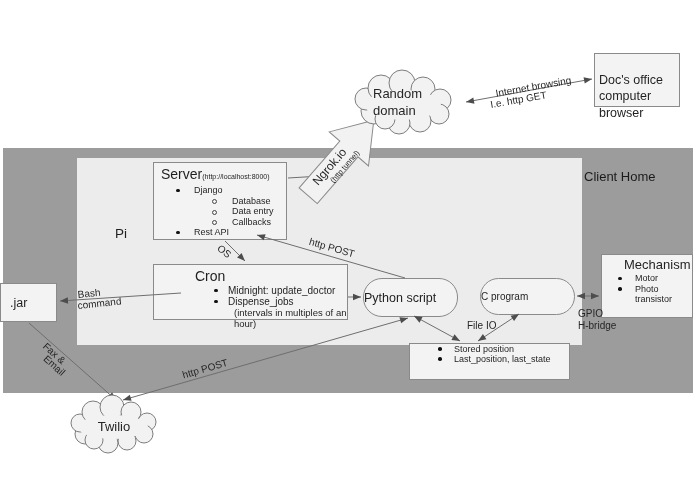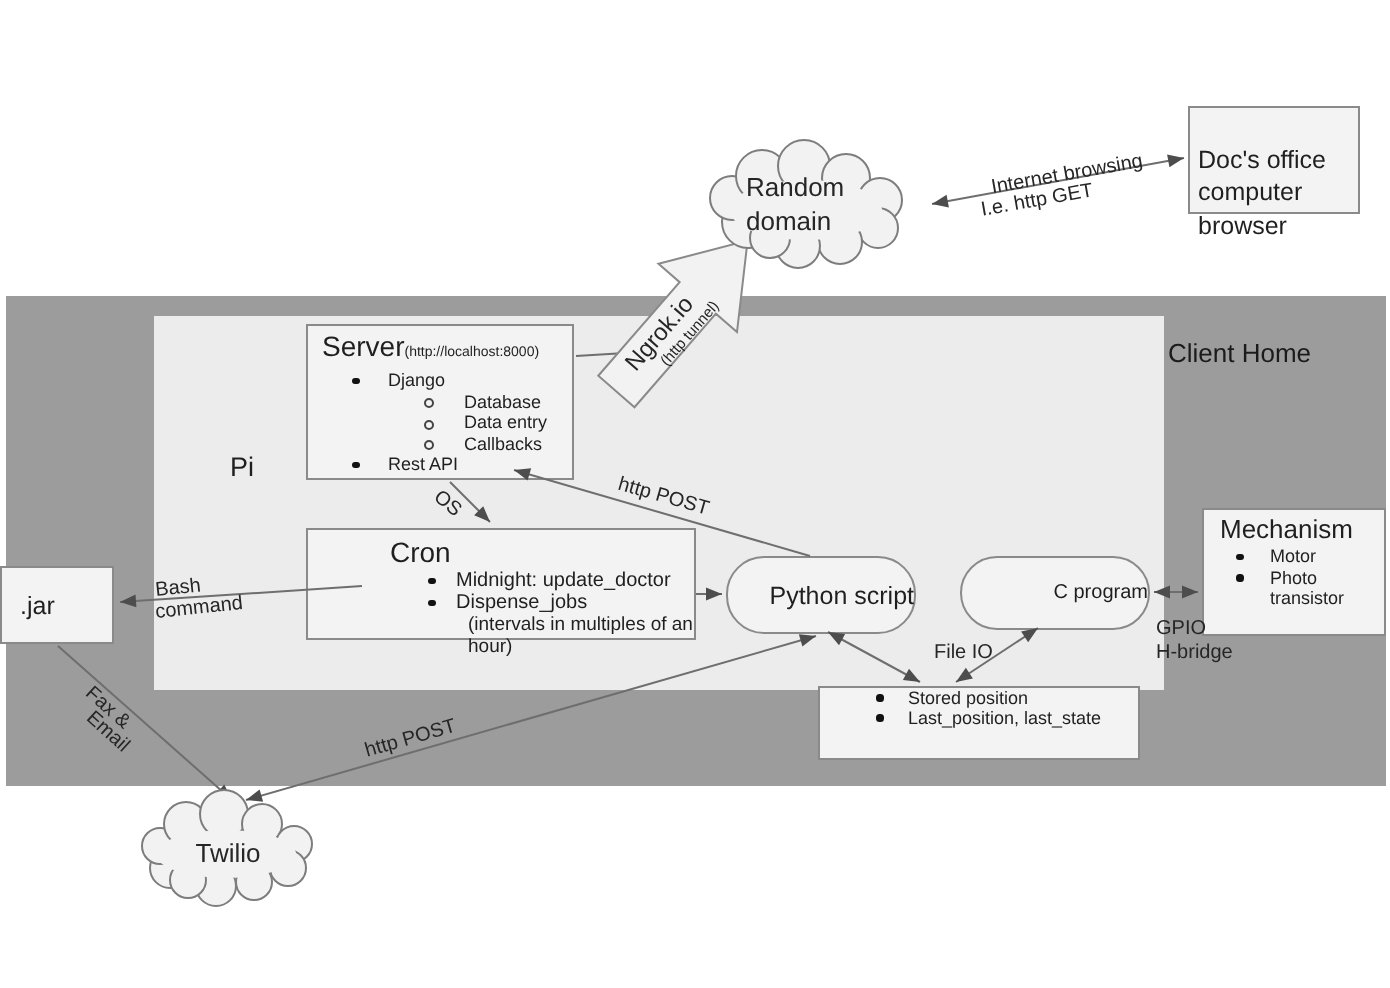--- a/index.html
+++ b/index.html
@@ -5,28 +5,28 @@
   :root{
     --canvas-bg:#ffffff; --client-home-bg:#9c9c9c; --pi-bg:#ececec;
     --box-bg:#f3f3f3; --box-border:#8a8a8a; --line:#6e6e6e; --arrowhead:#4d4d4d;
     --text:#1f1f1f; --cloud-bg:#f2f2f2; --cloud-border:#7d7d7d;
   }
   html,body{margin:0;padding:0;}
   body{font-family:"Liberation Sans",sans-serif;color:var(--text);}
   .canvas{position:relative;width:695px;height:494px;background:var(--canvas-bg);overflow:hidden;}
   .region{position:absolute;}
   .node{position:absolute;background:var(--box-bg);border:1px solid var(--box-border);box-sizing:border-box;}
-  .center{display:flex;align-items:center;justify-content:flex-end;border-radius:19px;}
+  .center{display:flex;align-items:center;justify-content:flex-start;border-radius:19px;}
   .lbl{position:absolute;white-space:nowrap;}
   
   .srv-title{padding:3px 0 1px 7px;line-height:15px;}
   .srv-title .t{font-size:14px;}
   .srv-title .sub{font-size:7px;}
   .cron-title{padding:4px 0 1px 9px;font-size:14px;line-height:15px;}
-  .mech-title{padding:3px 0 1px 8px;font-size:13px;line-height:14px;}
+  .mech-title{padding:3px 0 1px 22px;font-size:13px;line-height:14px;}
   .files-title{padding:2px 0 0 7px;font-size:12.5px;line-height:13px;}
   
   .item{position:relative;}
   .bullet{position:absolute;border-radius:50%;}
   .dot{width:3.5px;height:3.5px;background:#111;}
   .ring{width:3.2px;height:3.2px;border:1px solid #444;background:transparent;}
   .txt{display:block;}
   
   .srv-item{height:10.5px;font-size:9px;line-height:10.5px;}
   .srv-item.l1 .bullet{left:22px;top:3.5px;}

